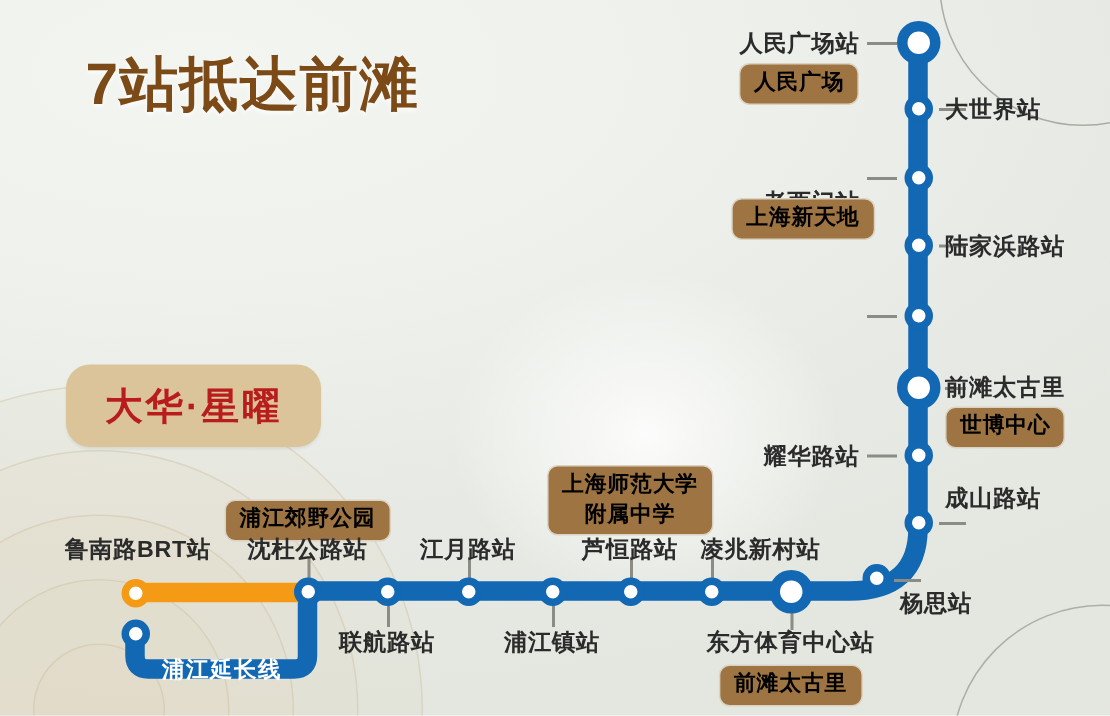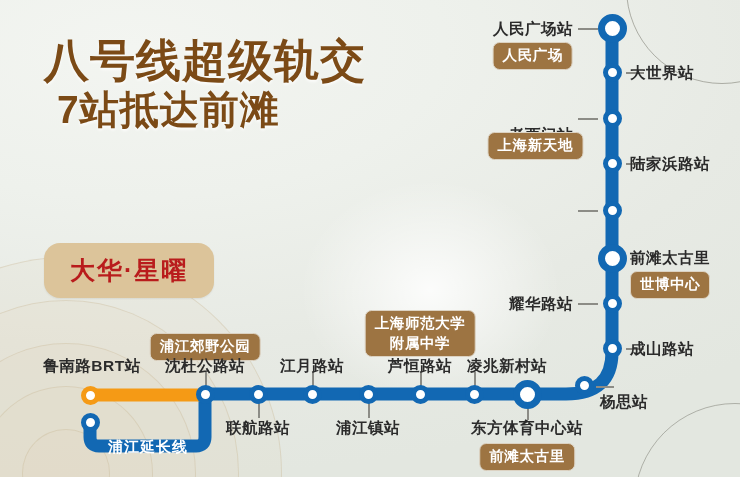--- a/index.html
+++ b/index.html
@@ -91,21 +91,21 @@
     white-space:nowrap;
     letter-spacing:.5px;
   }
   .stn.r{transform:translateX(0);}
   .stn.l{transform:translateX(-100%);}
   .stn.c{transform:translateX(-50%);}
   
   .poi{
     position:absolute;
     background:#9d7442;
-    color:#ffffff;
+    color:#000000;
     font-size:14.5px;
     font-weight:700;
     letter-spacing:.6px;
     border-radius:7px;
     padding:3px 9px;
     white-space:nowrap;
     line-height:1.35;
     border:1.5px solid #dcd2c2;
     text-align:center;
   }
@@ -129,21 +129,20 @@
       <div class="ring r2"></div>
       <div class="ring r3"></div>
     <div class="ring r4"></div>
       <div class="ring r5"></div>
   </div>
   <div class="arc-tr"></div>
   <div class="arc-br"></div>
   <div class="soft-glow"></div>
 
   <div class="headline">
-    <span class="l1">八号线超级轨交</span>
     <span class="l2">7站抵达前滩</span>
   </div>
 
   <div class="brand-pill">大华·星曜</div>
 
   <svg class="track" viewBox="0 0 740 477">
 
     <path d="M612,22 L612,352 Q612,394 566,394 L205,394" fill="none" stroke="#1268b3" stroke-width="13" stroke-linecap="round"></path>
 
     <path d="M205,394 L205,394" fill="none" stroke="#1268b3" stroke-width="13" stroke-linecap="round"></path>
@@ -202,21 +201,21 @@
   <div class="poi l" style="left:583px;top:132px;">上海新天地</div>
 
   <div class="stn r" style="left:630px;top:154px;">陆家浜路站</div>
 
 
   <div class="stn r" style="left:630px;top:248px;">前滩太古里</div>
   <div class="poi" style="left:630px;top:271px;">世博中心</div>
 
   <div class="stn l" style="left:573px;top:294px;">耀华路站</div>
 
-  <div class="stn r" style="left:630px;top:339px;font-family:Liberation Mono, monospace;">成山路站</div>
+  <div class="stn r" style="left:630px;top:322px;font-family:Liberation Mono, monospace;">成山路站</div>
 
   <div class="stn r" style="left:600px;top:392px;">杨思站</div>
 
   <div class="stn c" style="left:92px;top:356px;">鲁南路BRT站</div>
 
   <div class="poi c" style="left:205px;top:333px;">浦江郊野公园</div>
   <div class="stn c" style="left:205px;top:356px;">沈杜公路站</div>
 
   <div class="stn c" style="left:258px;top:418px;">联航路站</div>
 

